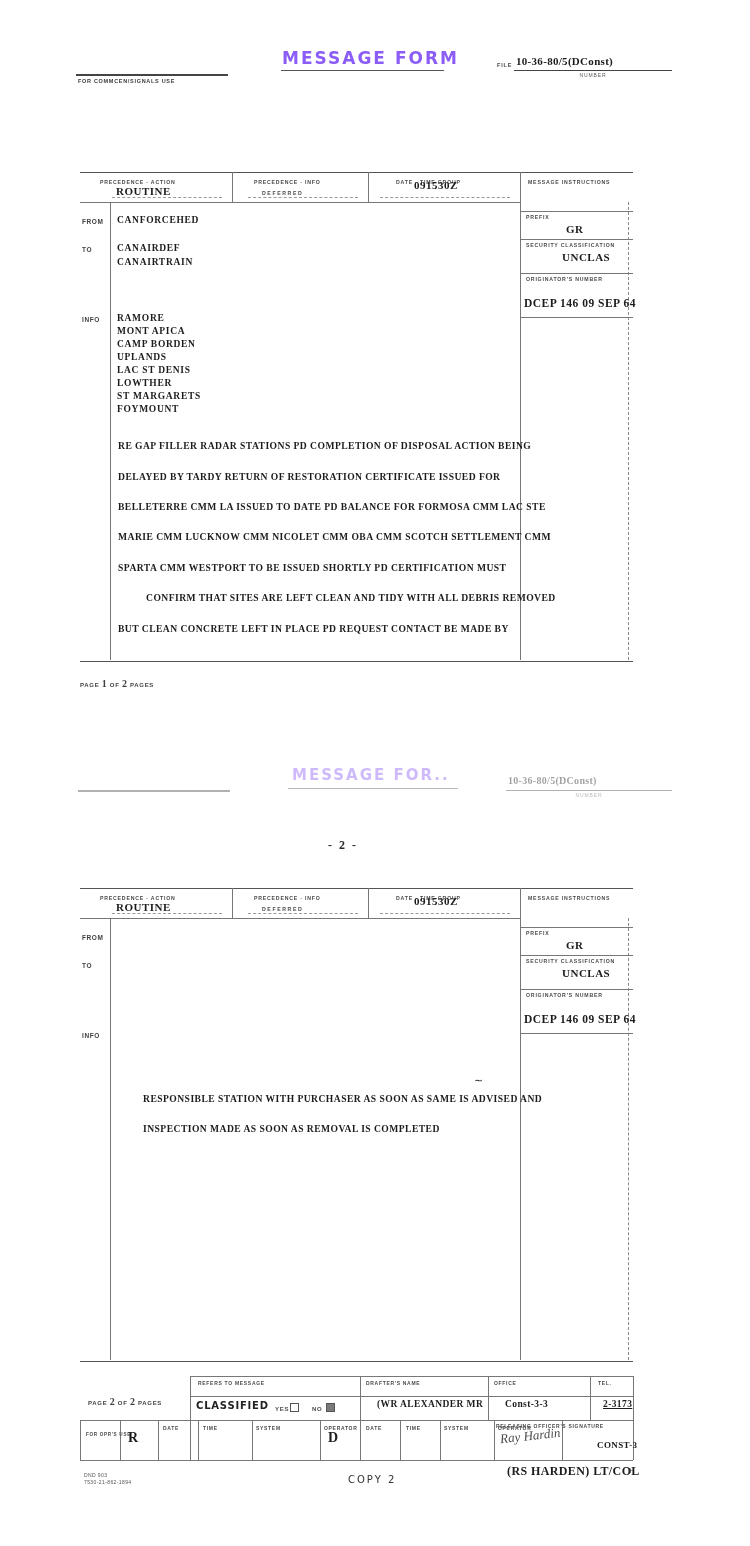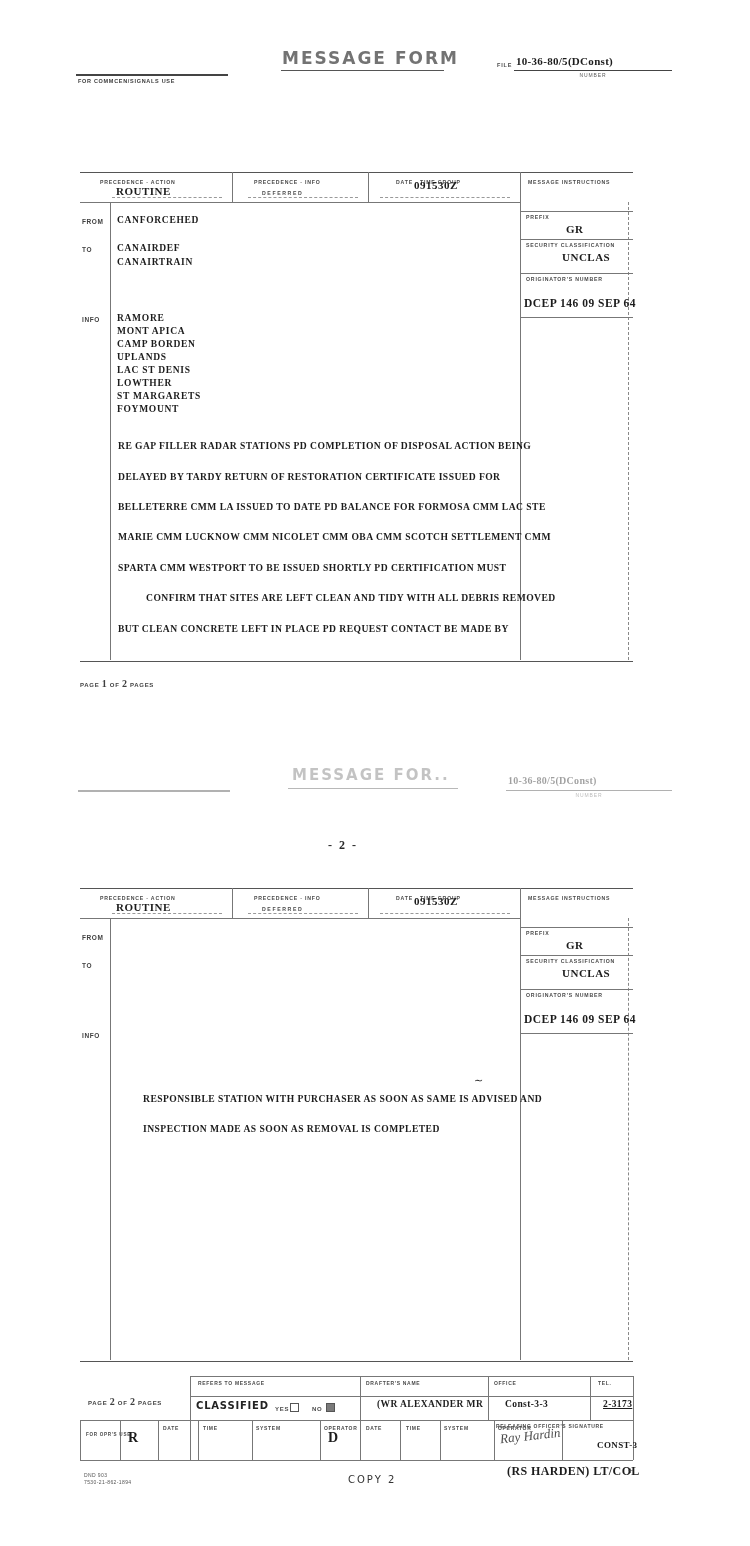--- a/index.html
+++ b/index.html
@@ -28,21 +28,21 @@
     text-transform: uppercase;
   }
 
   
   .form-title {
     position: absolute;
     font-family: "DejaVu Sans", sans-serif;
     font-weight: bold;
     font-size: 17px;
     letter-spacing: 2px;
-    color: #737373;
+    color: #8b5cf6;
   }
   .title-rule {
     position: absolute;
     border-bottom: 1.4px solid #555;
   }
   .commcen-rule {
     position: absolute;
     border-bottom: 2px solid #444;
   }
   .file-label {

